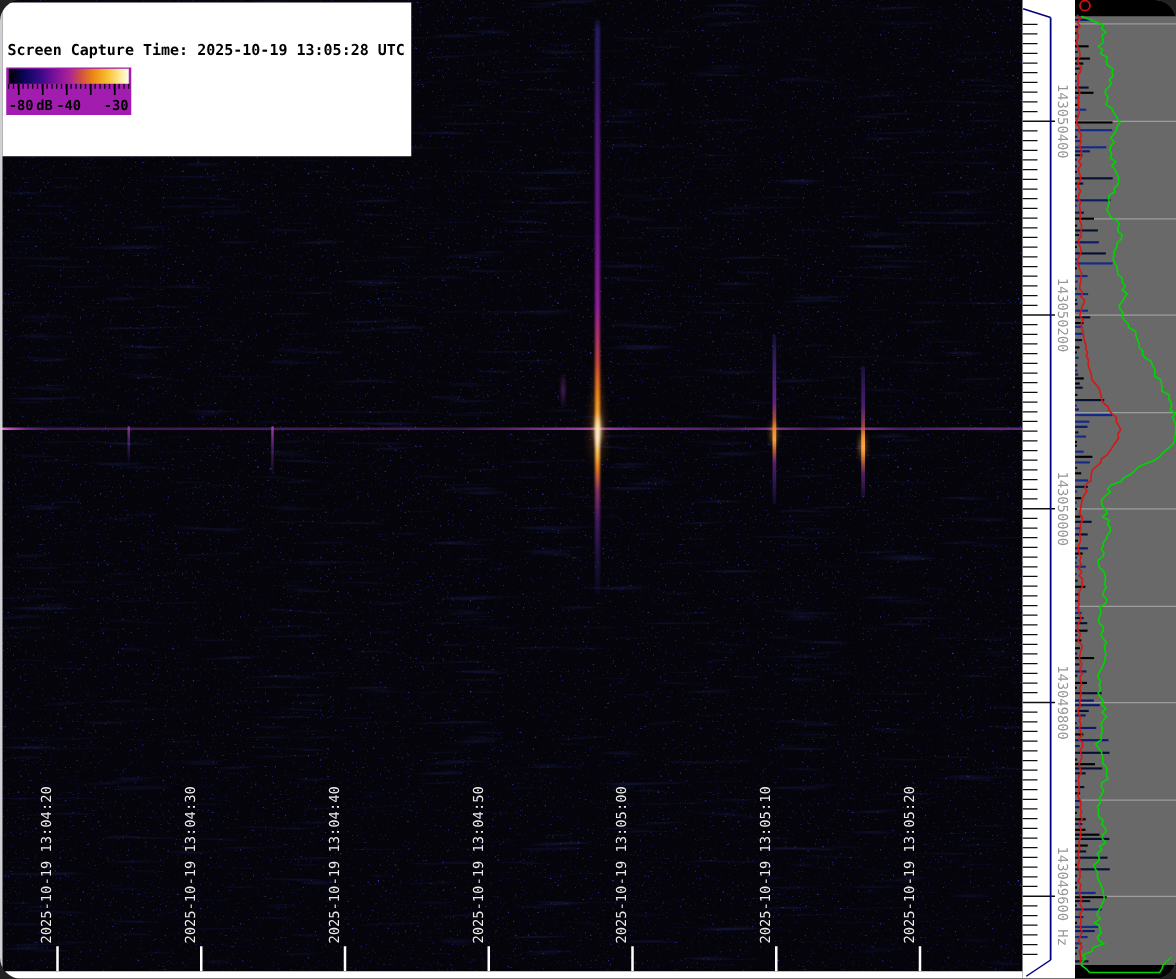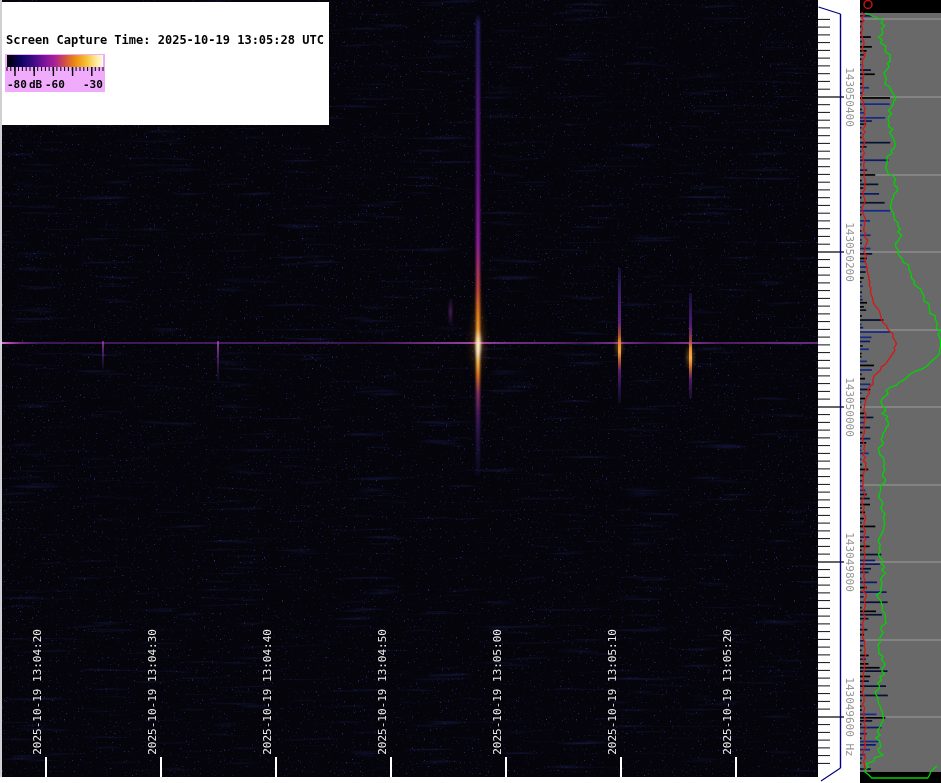--- a/index.html
+++ b/index.html
@@ -1,18 +1,18 @@
 <!DOCTYPE html>
 <html><head>
 <meta charset="utf-8">
 <style>
   html,body{margin:0;padding:0;background:#222;}
   .screen{
     position:relative;width:941px;height:783px;overflow:hidden;
-    background:#000;font-family:"DejaVu Sans Mono",monospace;
+    background:#000;font-family:"DejaVu Sans Mono",monospace;border-radius:17px;
     -webkit-font-smoothing:none;
   }
   
   .spectrogram{position:absolute;left:0;top:0;width:818px;height:777px;background:#04040a;overflow:hidden;}
   .noise-svg{position:absolute;left:0;top:0;}
   .carrier-line{position:absolute;left:0;height:2px;filter:blur(0.4px);}
   .streak{position:absolute;border-radius:1px;}
   .glow{position:absolute;}
   .time-label{
     position:absolute;color:#ececec;font-size:11px;line-height:13px;
@@ -20,21 +20,21 @@
   }
   .time-tick{position:absolute;width:2px;background:#ffffff;}
   .left-edge{position:absolute;left:0;top:0;width:2px;height:777px;background:#cfcfd4;}
   .bottom-bar{position:absolute;left:0;top:777px;width:818px;height:6px;background:#ffffff;}
   
   .info-box{
     position:absolute;left:2px;top:2px;background:#ffffff;color:#000;
     font-size:12px;font-weight:bold;line-height:15px;padding:1px 5px 2px 4px;white-space:pre;
   }
   
-  .legend{position:absolute;left:5px;top:54px;width:100px;height:38px;background:#f0abfc;}
+  .legend{position:absolute;left:5px;top:54px;width:100px;height:38px;background:#a21caf;}
   .legend-bar{position:absolute;left:2px;top:1px;width:96px;height:12px;}
   .legend-ticks{position:absolute;left:0;top:13px;}
   .legend-label{position:absolute;bottom:2px;color:#000;font-size:11px;font-weight:bold;line-height:11px;}
   
   .freq-axis{position:absolute;left:818px;top:0;width:42px;height:783px;background:#ffffff;}
   .freq-label{
     position:absolute;left:25px;color:#969696;font-size:11px;line-height:12px;
     writing-mode:vertical-rl;transform:translateY(-50%);white-space:nowrap;
   }
   
@@ -131,21 +131,21 @@
         <line x1="98.0" y1="0" x2="98.0" y2="4" stroke="#000" stroke-width="1"></line>
         <line x1="10" y1="0" x2="10" y2="9" stroke="#000" stroke-width="1.4"></line>
         <line x1="29.2" y1="0" x2="29.2" y2="9" stroke="#000" stroke-width="1.4"></line>
         <line x1="48.4" y1="0" x2="48.4" y2="9" stroke="#000" stroke-width="1.4"></line>
         <line x1="67.6" y1="0" x2="67.6" y2="9" stroke="#000" stroke-width="1.4"></line>
         <line x1="86.8" y1="0" x2="86.8" y2="9" stroke="#000" stroke-width="1.4"></line>
       </svg>
     <div id="legend-labels">
         <span class="legend-label" style="left: 2px;">-80</span>
         <span class="legend-label" style="left: 24px;">dB</span>
-        <span class="legend-label" style="left: 40px;">-60</span>
+        <span class="legend-label" style="left: 40px;">-40</span>
         <span class="legend-label" style="left: 78px;">-30</span>
       </div>
   </div>
 
   <div class="freq-axis">
     <svg id="freq-axis-svg" width="42" height="783">
         <line x1="0" y1="19.4" x2="12" y2="19.4" stroke="#101010" stroke-width="1"></line>
         <line x1="0" y1="27.1" x2="12" y2="27.1" stroke="#101010" stroke-width="1"></line>
         <line x1="0" y1="34.9" x2="12" y2="34.9" stroke="#101010" stroke-width="1"></line>
         <line x1="0" y1="42.6" x2="12" y2="42.6" stroke="#101010" stroke-width="1"></line>

